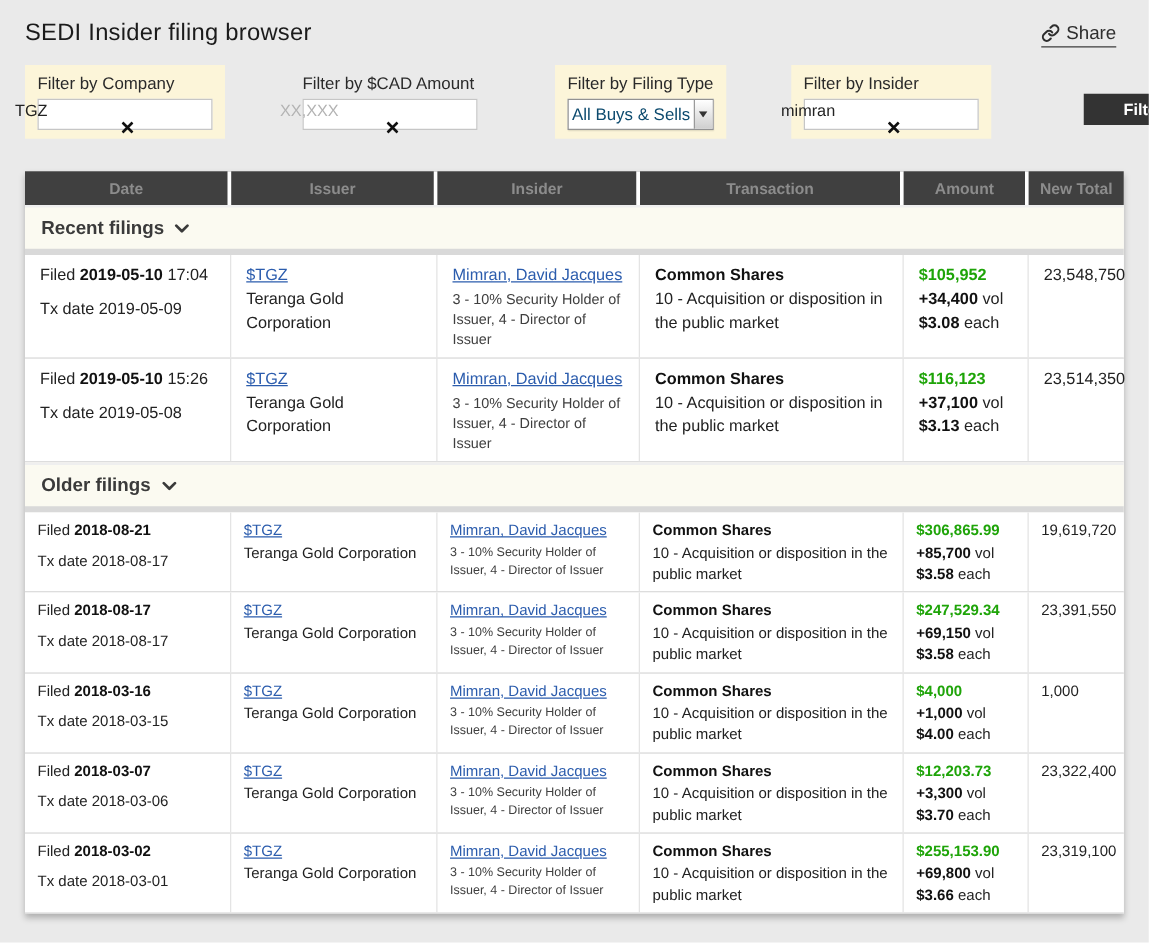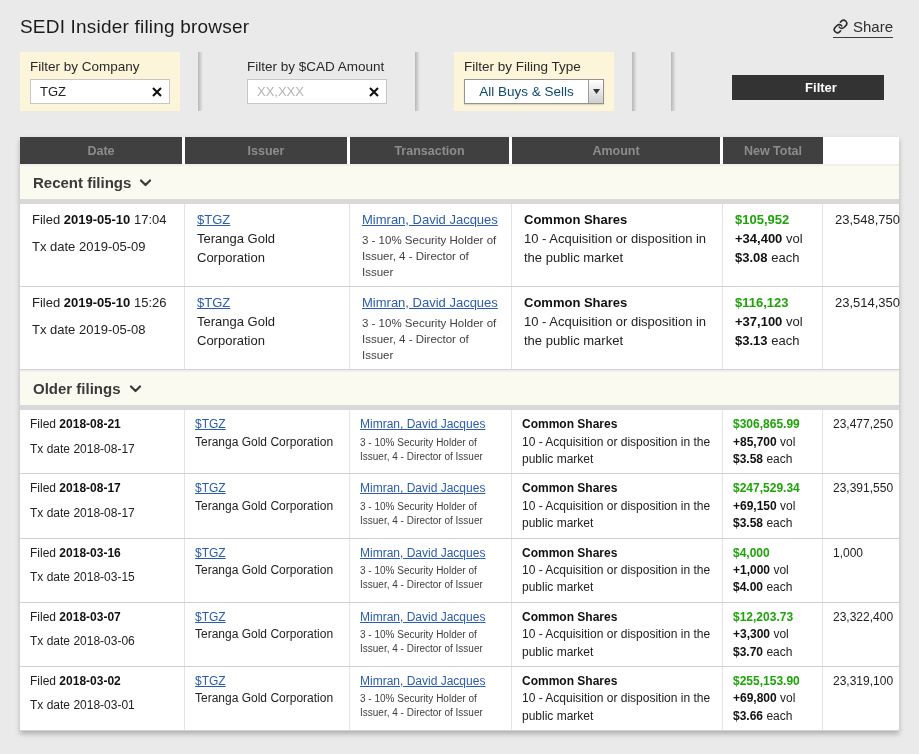--- a/index.html
+++ b/index.html
@@ -13,21 +13,21 @@
   
   .topbar { display:flex; justify-content:space-between; align-items:flex-start; padding:16px 26px 0 20px; }
   .page-title { font-size:19px; font-weight:400; color:#1b1b1b; margin:0; letter-spacing:.2px; }
   .share-link { display:inline-flex; align-items:center; gap:5px; margin-top:2px;
     color:#2e2e2e; font-size:15px; text-decoration:none; border-bottom:1px solid #3d3d3d; padding-bottom:2px; cursor:pointer; }
   
   .filter-row { display:flex; align-items:flex-start; margin:14px 20px 0; height:59px;gap:18px; }
   .filter-card { width:160px; height:59px; padding:7px 10px 6px; background:transparent; }
   .filter-card.active { background:#fcf5d9; }
   .filter-label { font-size:13.5px; color:#2a2a2a; margin-bottom:5px; white-space:nowrap; }
-  .filter-input { background:#fff; border:1px solid #c6c6c6; height:25px; display:flex; align-items:center; padding:0 7px; }
+  .filter-input { background:#fff; border:1px solid #c6c6c6; height:25px; display:flex; align-items:center; padding:0 7px;flex-direction:column; }
   .filter-input input { border:none; outline:none; flex:1; min-width:0; font-size:13px; color:#222; background:transparent; font-family:inherit; }
   .filter-input input::placeholder { color:#b3b3b3; }
   .clear-btn { display:flex; align-items:center; cursor:pointer; padding-left:4px; }
   .selectbox { background:#fff; border:1px solid #929292; height:25px; display:flex; cursor:pointer; box-shadow:0 1px 1px rgba(0,0,0,.12); }
   .selectbox .val { flex:1; display:flex; align-items:center; justify-content:center; font-size:13.5px; color:#0c4a6e; }
   .select-btn { width:15px; border-left:1px solid #9a9a9a; background:linear-gradient(#ffffff,#cfcfcf); display:flex; align-items:center; justify-content:center; }
   .filter-sep { width:5px; height:59px; margin-right:16px;
     background:linear-gradient(to right, rgba(0,0,0,0.22), rgba(0,0,0,0.0)); }
   .filter-button { margin-left:22px; margin-top:23px; width:152px; height:25px;
     background:#333333; color:#fff; border:none; font-weight:700; font-size:13px; font-family:inherit; cursor:pointer;padding-left:32px; }
@@ -102,29 +102,41 @@
       <span class="val">All Buys &amp; Sells</span>
       <span class="select-btn">
         <svg width="7" height="5" viewBox="0 0 7 5">
             <polygon points="0,0 7,0 3.5,5" fill="#333"></polygon>
           </svg>
       </span>
     </div>
   </div>
   <div class="filter-sep"></div>
 
+  <div class="filter-card active">
+    <div class="filter-label">Filter by Insider</div>
+    <div class="filter-input">
+      <input type="text" value="mimran" style="">
+      <span class="clear-btn">
+        <svg width="10" height="10" viewBox="0 0 10 10">
+            <path d="M1 1 L9 9 M9 1 L1 9" stroke="#111" stroke-width="2.1"></path>
+          </svg>
+      </span>
+    </div>
+  </div>
   <div class="filter-sep"></div>
 
   <button class="filter-button">Filter</button>
 </div>
 
 <div class="table">
   <div class="grid-cols">
     <div class="th">Date</div>
     <div class="th">Issuer</div>
+    <div class="th">Insider</div>
     <div class="th">Transaction</div>
     <div class="th">Amount</div>
     <div class="th">New Total</div>
   </div>
   <div id="table-body">
   <div class="section-header">
     <span>Recent filings</span>
     <svg width="13" height="8" viewBox="0 0 13 8">
           <polyline points="2,1.5 6.5,6 11,1.5" fill="none" stroke="#3a3a3a" stroke-width="2.2" stroke-linecap="round" stroke-linejoin="round"></polyline>
         </svg>
@@ -207,21 +219,21 @@
     <div class="cell">
       <div class="sec-name">Common Shares</div>
       <div>10 - Acquisition or disposition in the public market</div>
     </div>
     <div class="cell">
       <div class="amount">$306,865.99</div>
       <div><b>+85,700</b> <span>vol</span></div>
       <div><b>$3.58</b> <span>each</span></div>
     </div>
     <div class="cell">
-      <div>23,477,250</div>
+      <div>19,619,720</div>
     </div>
   </div>
 
   <div class="row grid-cols small">
     <div class="cell">
       <div><span>Filed</span> <b>2018-08-17</b> <span></span></div>
       <div class="date-l2"><span>Tx date</span> <span>2018-08-17</span></div>
     </div>
     <div class="cell">
       <div><a class="tlink">$TGZ</a></div>

